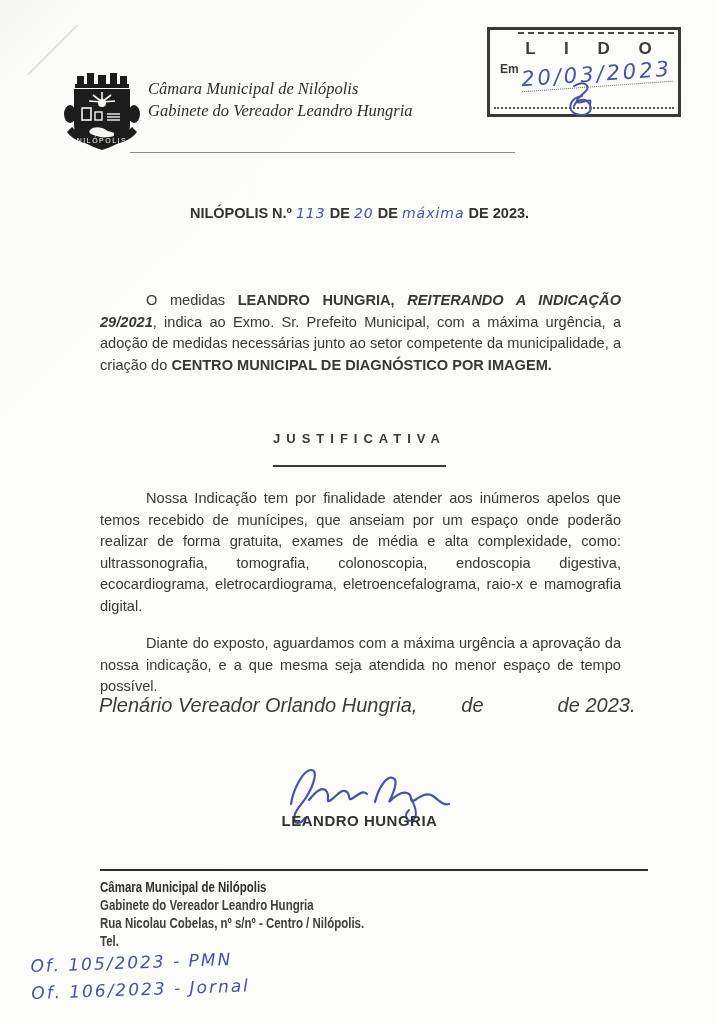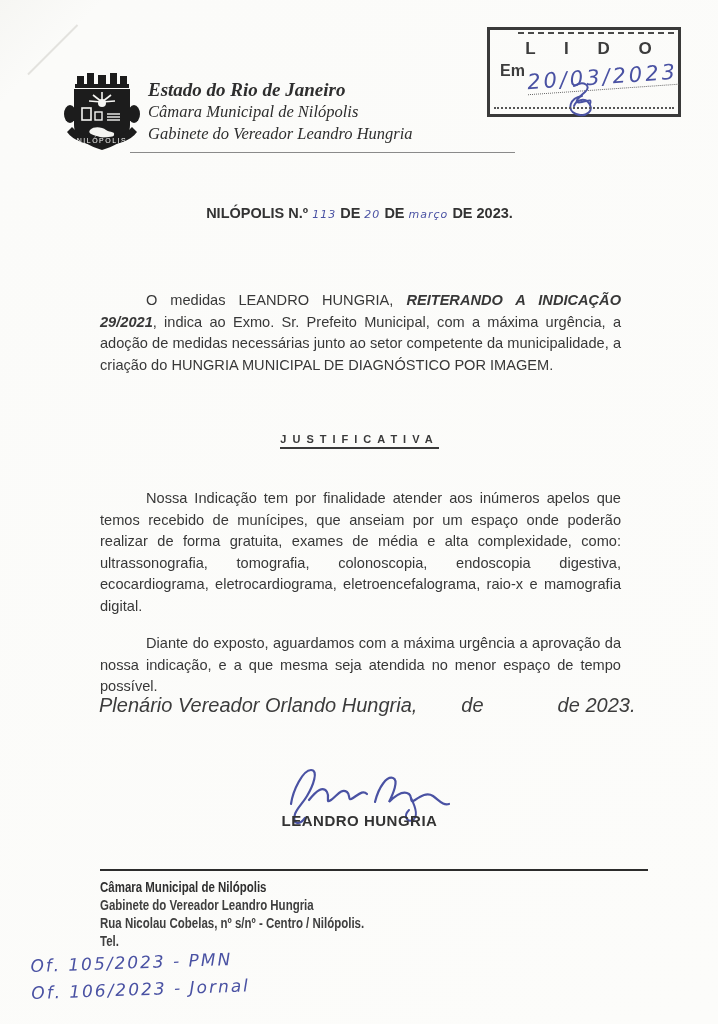--- a/index.html
+++ b/index.html
@@ -26,21 +26,21 @@
     box-sizing:border-box;
   }
   .stamp-dash-top{height:0;border-top:2px dashed #4a4a4a;margin:2px 4px 0 28px;}
   .stamp-dot-bottom{position:absolute;left:4px;right:4px;bottom:5px;height:0;border-top:2px dotted #555;}
   .stamp-title{
     text-align:center;margin-top:5px;
     font-size:17px;font-weight:bold;letter-spacing:12px;color:#3c3c3c;
     padding-left:21px;
   }
   .stamp-date-row{position:absolute;left:10px;top:32px;white-space:nowrap;}
-  .stamp-em{font-size:16px;font-weight:bold;color:#3c3c3c;vertical-align:8px;}
+  .stamp-em{font-size:12px;font-weight:bold;color:#3c3c3c;vertical-align:8px;}
   .hand{color:#4a52a3;font-family:"DejaVu Sans",sans-serif;font-style:italic;}
   .stamp-date{
     display:inline-block;font-size:21px;letter-spacing:3px;
     transform:rotate(-4deg);border-bottom:1px dotted #6a6a6a;
     margin-left:2px;
   }
   .stamp-scribble{position:absolute;left:62px;top:52px;}
   
   .coat{position:absolute;left:62px;top:72px;}
   .header-text{
@@ -49,38 +49,38 @@
   }
   .header-line1{font-size:19px;font-weight:bold;line-height:23px;}
   .header-line2,.header-line3{font-size:16.5px;line-height:22px;}
   .header-rule{position:absolute;left:130px;top:152px;width:385px;height:0;border-top:1.5px solid #8a8a8a;}
   
   .doc-title{
     position:absolute;left:99px;top:205px;width:521px;
     text-align:center;font-size:14.5px;font-weight:bold;color:#333;
     white-space:nowrap;
   }
-  .title-hand{font-size:11px;font-weight:normal;letter-spacing:1px;}
+  .title-hand{font-size:14px;font-weight:normal;letter-spacing:1px;}
   
   .para{
     position:absolute;left:100px;width:521px;
     font-size:14.6px;line-height:21.6px;text-align:justify;color:#383838;
     text-indent:46px;
   }
   .p1{top:290px;}
   .p2{top:488px;}
   .p3{top:617px;margin-top:16px;}
-  .seg-b{font-weight:normal;}
+  .seg-b{font-weight:bold;}
   .seg-bi{font-weight:bold;font-style:italic;}
   .justificativa{
     position:absolute;left:99px;top:429px;width:521px;text-align:center;
   }
   .justificativa span{
-    font-size:11px;font-weight:bold;letter-spacing:6px;color:#3a3a3a;
-    border-bottom:2px solid #3a3a3a;padding-bottom:2px;
+    font-size:13px;font-weight:bold;letter-spacing:6px;color:#3a3a3a;
+    border-bottom:2px solid #3a3a3a;padding-bottom:19px;
   }
   .plenario{
     position:absolute;left:99px;top:694px;width:521px;text-align:center;
     font-style:italic;font-size:20px;color:#3c3c3c;white-space:nowrap;
   }
   .plenario .gap1{display:inline-block;width:44px;}
   .plenario .gap2{display:inline-block;width:74px;}
   
   .sig-scribble{position:absolute;left:283px;top:762px;}
   .sig-name{
@@ -160,37 +160,36 @@
       <line x1="45" y1="48" x2="58" y2="48"></line>
     </g>
 
     <path d="M28,58 c4,-4 12,-3 16,0 c5,3 9,1 8,5 c-1,4 -9,4 -14,2 c-6,-2 -13,-3 -10,-7 z" fill="#f5f5f2"></path>
 
     <path d="M5,60 C18,78 62,78 75,60 L70,55 C58,69 22,69 10,55 Z" fill="#1c1c1c"></path>
     <text x="40" y="71" text-anchor="middle" font-size="7" letter-spacing="1.5" fill="#fbfbf9" font-family="Liberation Sans, sans-serif">NILÓPOLIS</text>
   </svg>
 
   <div class="header-text">
-    <div class="header-line1">Estado do Rio de Janeiro</div>
     <div class="header-line2">Câmara Municipal de Nilópolis</div>
     <div class="header-line3">Gabinete do Vereador Leandro Hungria</div>
   </div>
   <div class="header-rule"></div>
 
   <div class="doc-title">
     <span>NILÓPOLIS N.º</span>
     <span class="hand title-hand">113</span>
     <span>DE</span>
     <span class="hand title-hand">20</span>
     <span>DE</span>
-    <span class="hand title-hand">março</span>
+    <span class="hand title-hand">máxima</span>
     <span>DE 2023.</span>
   </div>
 
-  <div class="para p1"><span>O medidas </span><span class="seg-b">LEANDRO HUNGRIA, </span><span class="seg-bi">REITERANDO A INDICAÇÃO 29/2021</span><span>, indica ao Exmo. Sr. Prefeito Municipal, com a máxima urgência, a adoção de medidas necessárias junto ao setor competente da municipalidade, a criação do </span><span class="seg-b">HUNGRIA MUNICIPAL DE DIAGNÓSTICO POR IMAGEM.</span></div>
+  <div class="para p1"><span>O medidas </span><span class="seg-b">LEANDRO HUNGRIA, </span><span class="seg-bi">REITERANDO A INDICAÇÃO 29/2021</span><span>, indica ao Exmo. Sr. Prefeito Municipal, com a máxima urgência, a adoção de medidas necessárias junto ao setor competente da municipalidade, a criação do </span><span class="seg-b">CENTRO MUNICIPAL DE DIAGNÓSTICO POR IMAGEM.</span></div>
 
   <div class="justificativa">
     <span>JUSTIFICATIVA</span>
   </div>
 
   <div class="para p2">Nossa Indicação tem por finalidade atender aos inúmeros apelos que temos recebido de munícipes, que anseiam por um espaço onde poderão realizar de forma gratuita, exames de média e alta complexidade, como: ultrassonografia, tomografia, colonoscopia, endoscopia digestiva, ecocardiograma, eletrocardiograma, eletroencefalograma, raio-x e mamografia digital.</div>
 
   <div class="para p3">Diante do exposto, aguardamos com a máxima urgência a aprovação da nossa indicação, e a que mesma seja atendida no menor espaço de tempo possível.</div>
 
   <div class="plenario">

